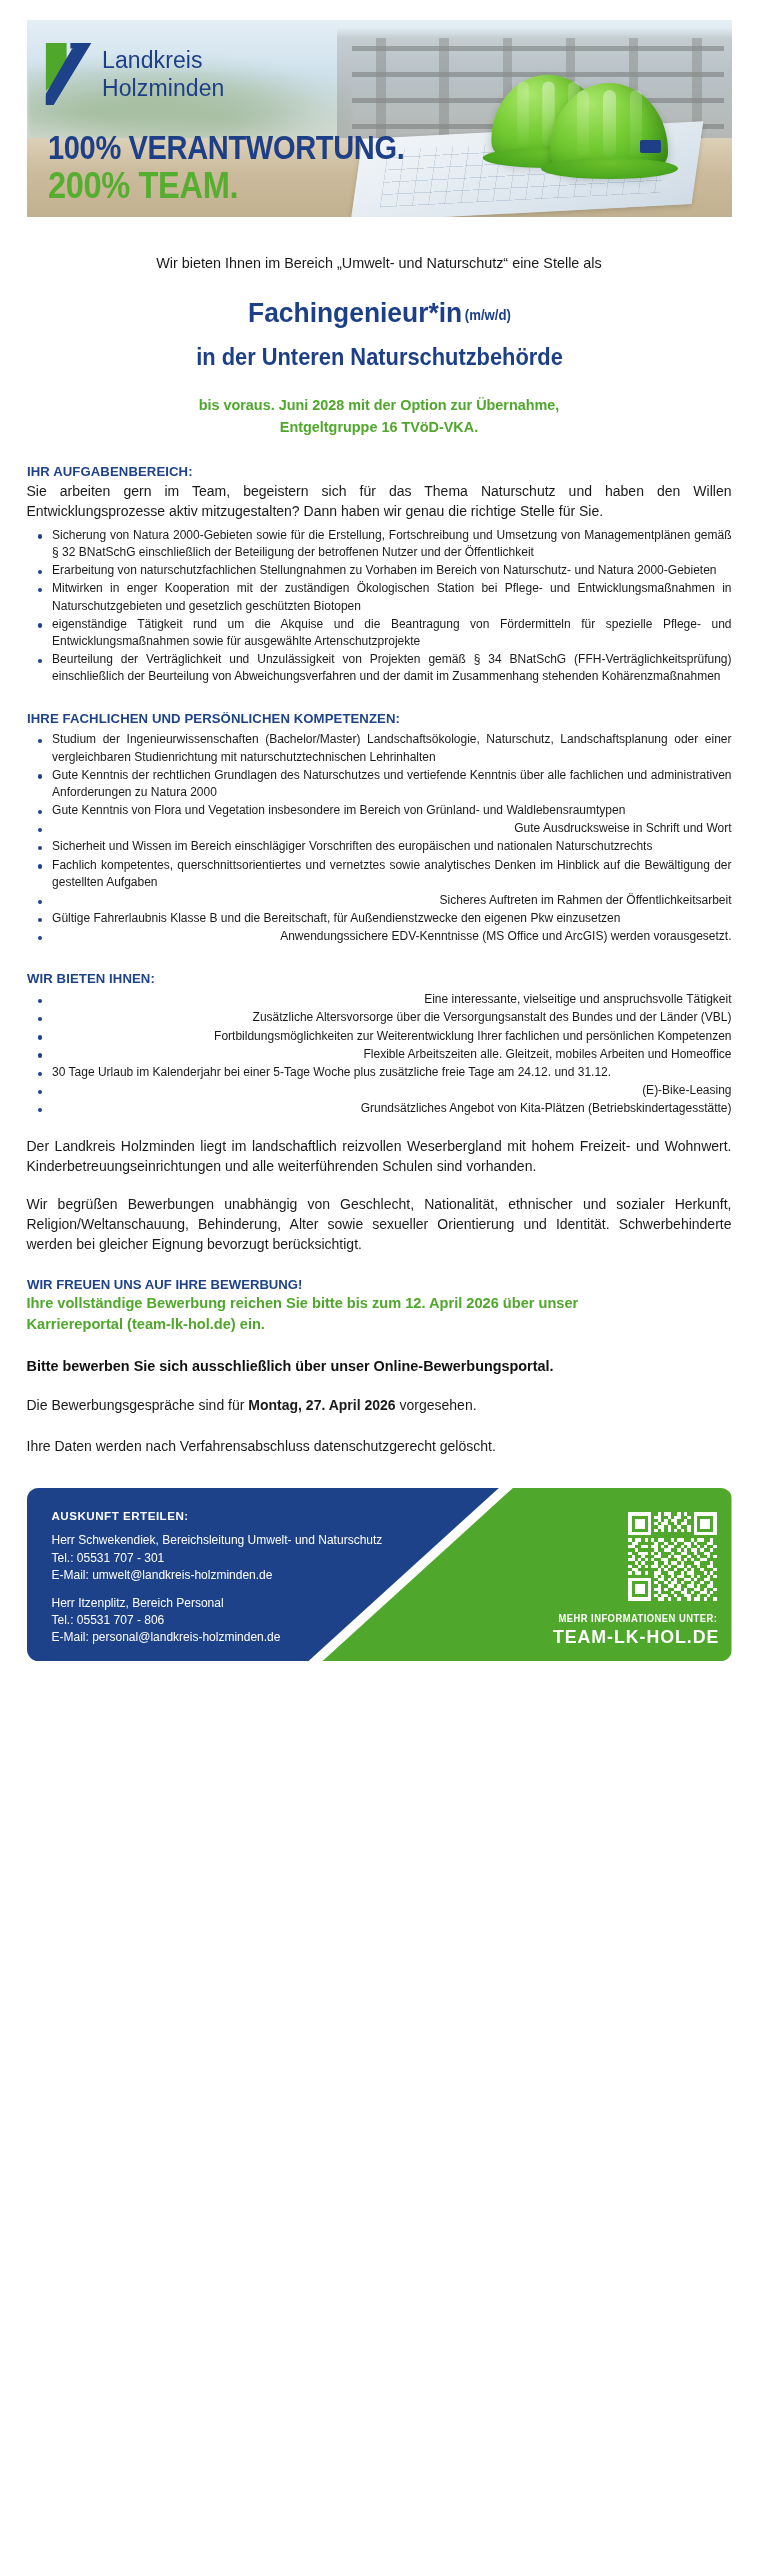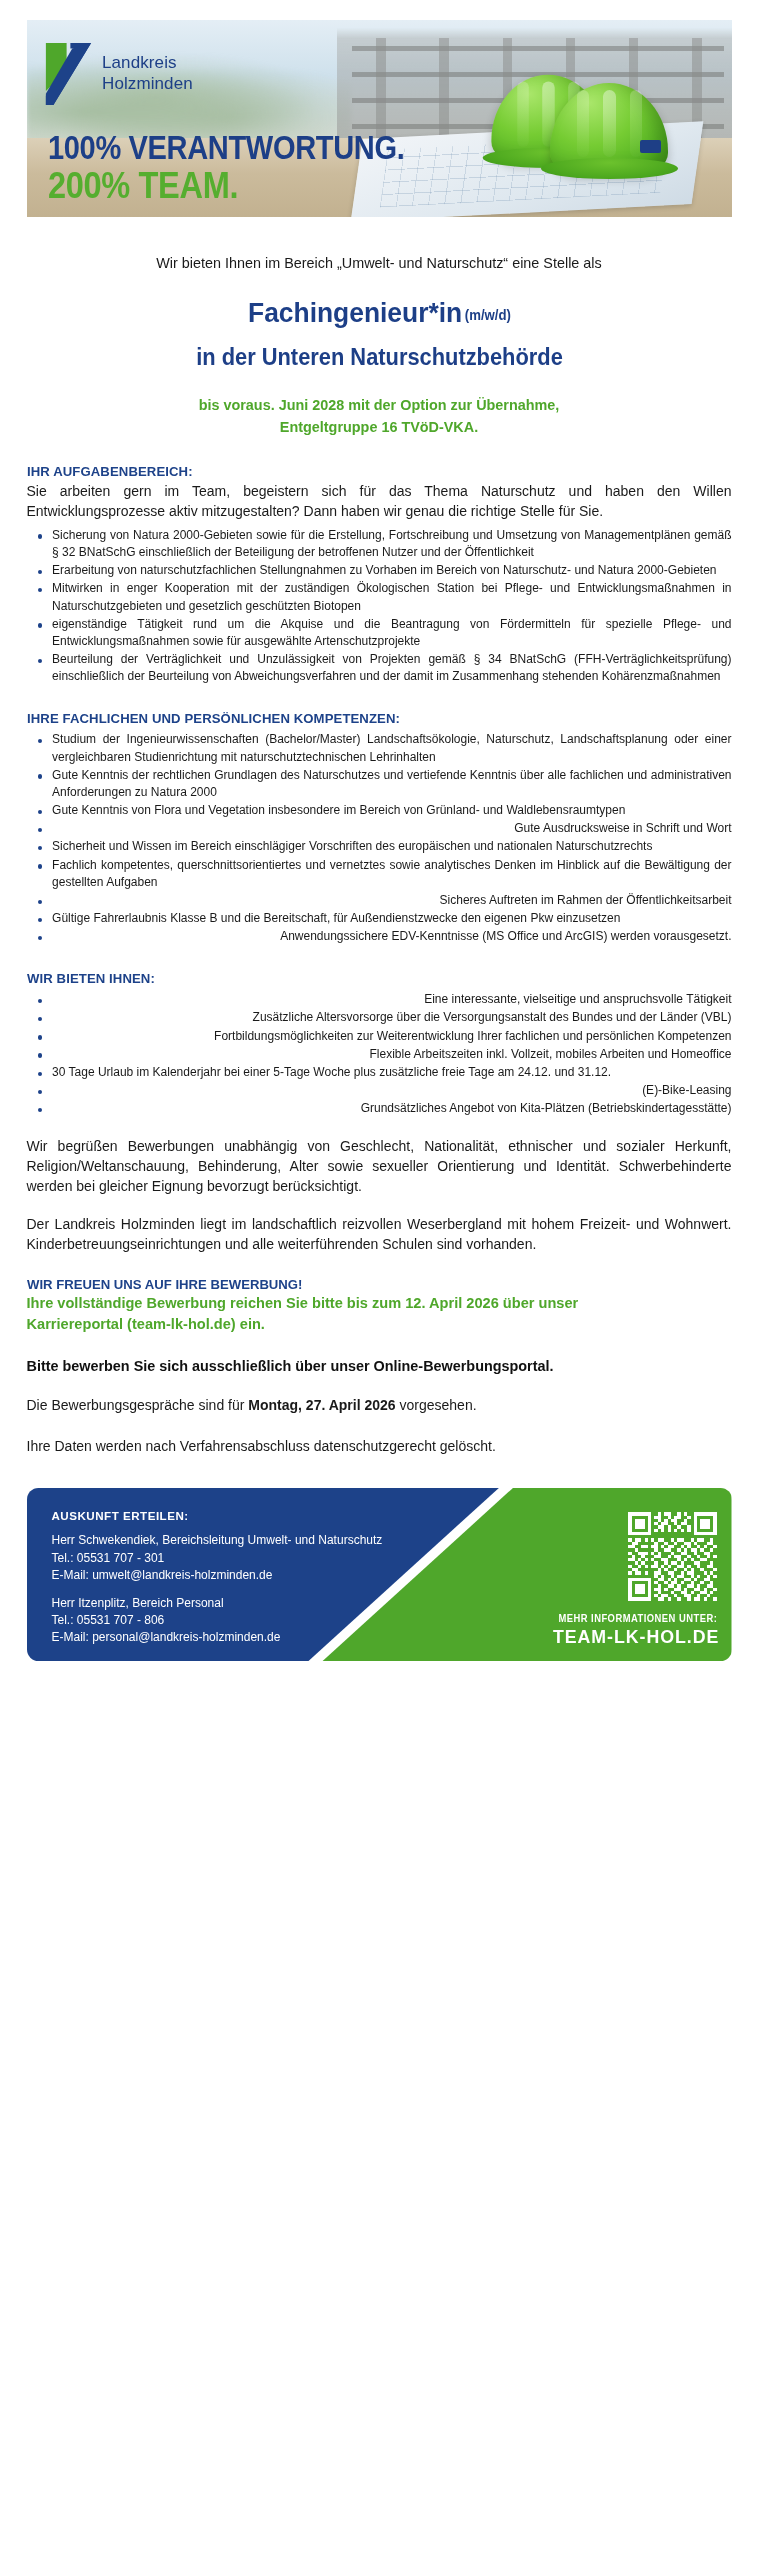--- a/index.html
+++ b/index.html
@@ -116,21 +116,21 @@
   .logo {
     position: absolute;
     left: 17px;
     top: 19px;
     display: flex;
     align-items: center;
     gap: 9.5px;
   }
   .logo-mark { width: 49px; height: 70px; display: block; }
   .logo-text {
-    font-size: 17px;
+    font-size: 23px;
     line-height: 1.22;
     color: #1d3f87;
     letter-spacing: 0.1px;
   }
 
   .banner-claim {
     position: absolute;
     left: 21px;
     bottom: 13.3px;
     line-height: 1.0;
@@ -430,29 +430,29 @@
         <li class="nojust">Anwendungssichere EDV-Kenntnisse (MS Office und ArcGIS) werden vorausgesetzt.</li>
       </ul>
     </div>
 
     <div class="section">
       <div class="section-head">WIR BIETEN IHNEN:</div>
       <ul class="bullets">
         <li class="nojust">Eine interessante, vielseitige und anspruchsvolle Tätigkeit</li>
         <li class="nojust">Zusätzliche Altersvorsorge über die Versorgungsanstalt des Bundes und der Länder (VBL)</li>
         <li class="nojust">Fortbildungsmöglichkeiten zur Weiterentwicklung Ihrer fachlichen und persönlichen Kompetenzen</li>
-        <li class="nojust">Flexible Arbeitszeiten inkl. Vollzeit, mobiles Arbeiten und Homeoffice</li>
+        <li class="nojust">Flexible Arbeitszeiten alle. Gleitzeit, mobiles Arbeiten und Homeoffice</li>
         <li>30 Tage Urlaub im Kalenderjahr bei einer 5-Tage Woche plus zusätzliche freie Tage am 24.12. und 31.12.</li>
         <li class="nojust">(E)-Bike-Leasing</li>
         <li class="nojust">Grundsätzliches Angebot von Kita-Plätzen (Betriebskindertagesstätte)</li>
       </ul>
     </div>
 
+    <div class="para loose">Der Landkreis Holzminden liegt im landschaftlich reizvollen Weserbergland mit hohem Freizeit- und Wohnwert. Kinderbetreuungseinrichtungen und alle weiterführenden Schulen sind vorhanden.</div>
     <div class="para loose">Wir begrüßen Bewerbungen unabhängig von Geschlecht, Nationalität, ethnischer und sozialer Herkunft, Religion/Weltanschauung, Behinderung, Alter sowie sexueller Orientierung und Identität. Schwerbehinderte werden bei gleicher Eignung bevorzugt berücksichtigt.</div>
-    <div class="para loose">Der Landkreis Holzminden liegt im landschaftlich reizvollen Weserbergland mit hohem Freizeit- und Wohnwert. Kinderbetreuungseinrichtungen und alle weiterführenden Schulen sind vorhanden.</div>
 
     <div class="cta-head">WIR FREUEN UNS AUF IHRE BEWERBUNG!</div>
     <div class="cta-green">
       <div>Ihre vollständige Bewerbung reichen Sie bitte bis zum 12. April 2026 über unser</div>
       <div>Karriereportal (team-lk-hol.de) ein.</div>
     </div>
 
     <div class="cta-black">Bitte bewerben Sie sich ausschließlich über unser Online-Bewerbungsportal.</div>
 
     <div class="note">

